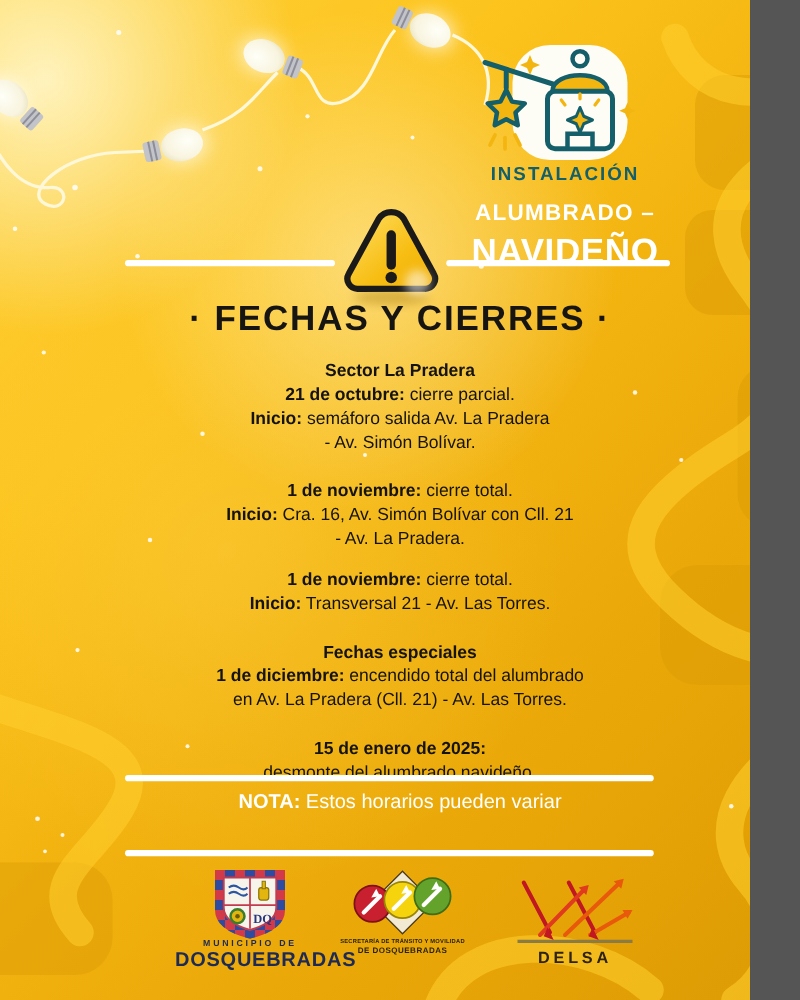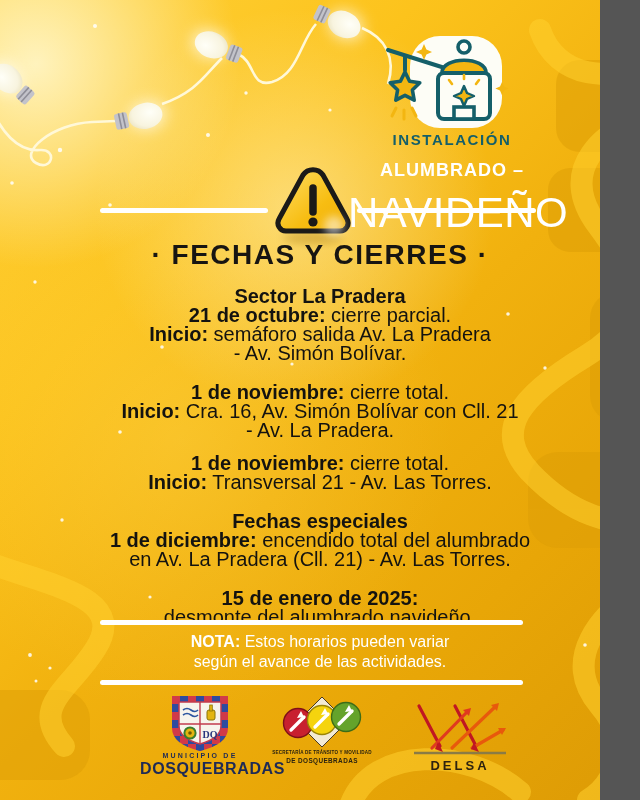--- a/index.html
+++ b/index.html
@@ -11,29 +11,29 @@
       radial-gradient(circle at 49% 26%, rgba(255,242,190,.55) 0%, rgba(255,242,190,0) 30%),
       radial-gradient(circle at 30% 55%, rgba(255,215,80,.35) 0%, rgba(255,215,80,0) 45%),
       linear-gradient(135deg,#FFD23B 0%,#FCC31C 30%,#F1B10E 55%,#E8A607 78%,#DE9C05 100%);
   }
   .abs{position:absolute;}
   svg{display:block;}
   
   .hdr{left:348px;top:131px;width:208px;text-align:center;}
   .kicker{font-size:15px;font-weight:bold;letter-spacing:1.6px;color:#145F69;}
   .subtitle{font-size:18px;font-weight:bold;letter-spacing:1px;color:#fff;margin-top:12px;}
-  .bigtitle{font-size:42px;font-weight:normal;color:#fff;line-height:40px;letter-spacing:.5px;margin-top:12px;}
+  .bigtitle{font-size:28px;font-weight:bold;color:#fff;line-height:40px;letter-spacing:.5px;margin-top:0px;}
   
   .wline{height:4.5px;background:#fff;border-radius:3px;}
   
   .sect{left:0;top:239px;width:640px;text-align:center;font-size:28px;font-weight:bold;
         letter-spacing:1.5px;color:#171512;}
   
   .content{left:0;top:287px;width:640px;text-align:center;color:#141310;
-           font-size:20px;line-height:19px;}
+           font-size:14px;line-height:19px;}
   .block{margin:0 0 0 0;}
   .block + .block{margin-top:20px;}
   .block.g14{margin-top:14px;}
   .block.g10{}
   .line .b,.head{font-weight:bold;}
   
   .note-text{left:12px;top:632px;width:616px;text-align:center;color:#fff;
              font-size:16px;line-height:20px;font-weight:normal;}
   .note-text .b{font-weight:bold;}
   
@@ -218,21 +218,20 @@
     </div>
     <div class="block g10">
       <div class="line"><span class="b">15 de enero de 2025:</span><span></span></div>
       <div class="line"><span class="b"></span><span>desmonte del alumbrado navideño.</span></div>
     </div>
   </div>
 
   <div class="abs wline" style="left:100px;top:620px;width:423px;"></div>
   <div class="abs note-text">
     <div class="line"><span class="b">NOTA:</span><span> Estos horarios pueden variar</span></div>
-    <div class="line"><span>según el avance de las actividades.</span></div>
   </div>
   <div class="abs wline" style="left:100px;top:680px;width:423px;"></div>
 
   <svg class="abs" style="left:166px;top:694px" width="68" height="58" viewBox="166 694 68 58">
     <defs>
       <clipPath id="shieldClip">
         <path d="M172,696 h56 v32 q0,16 -28,23 q-28,-7 -28,-23 z"></path>
       </clipPath>
     </defs>
     <g clip-path="url(#shieldClip)">

